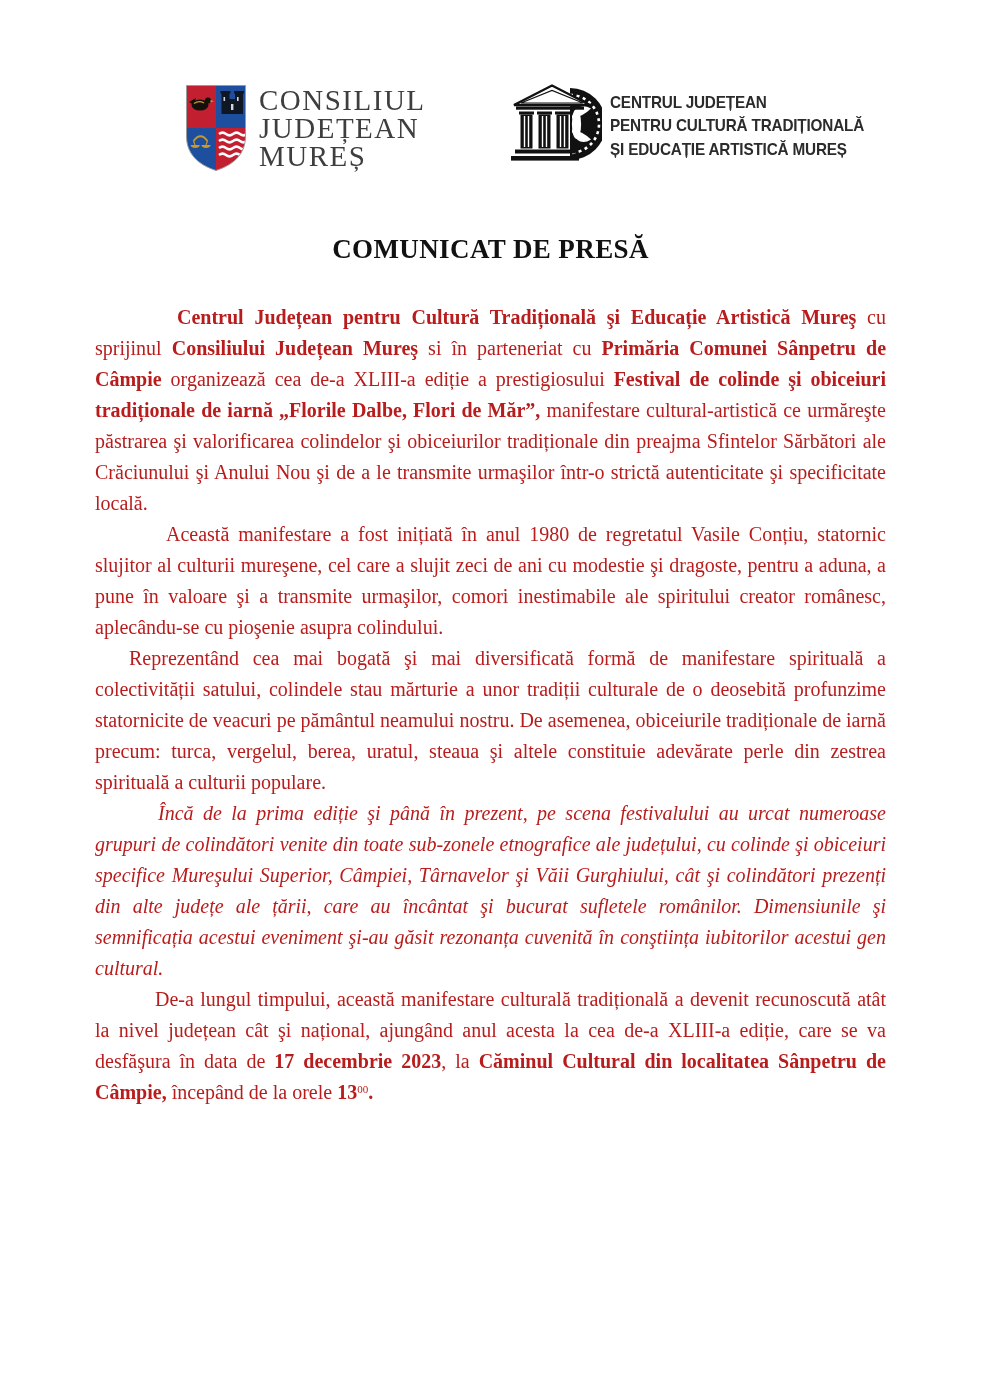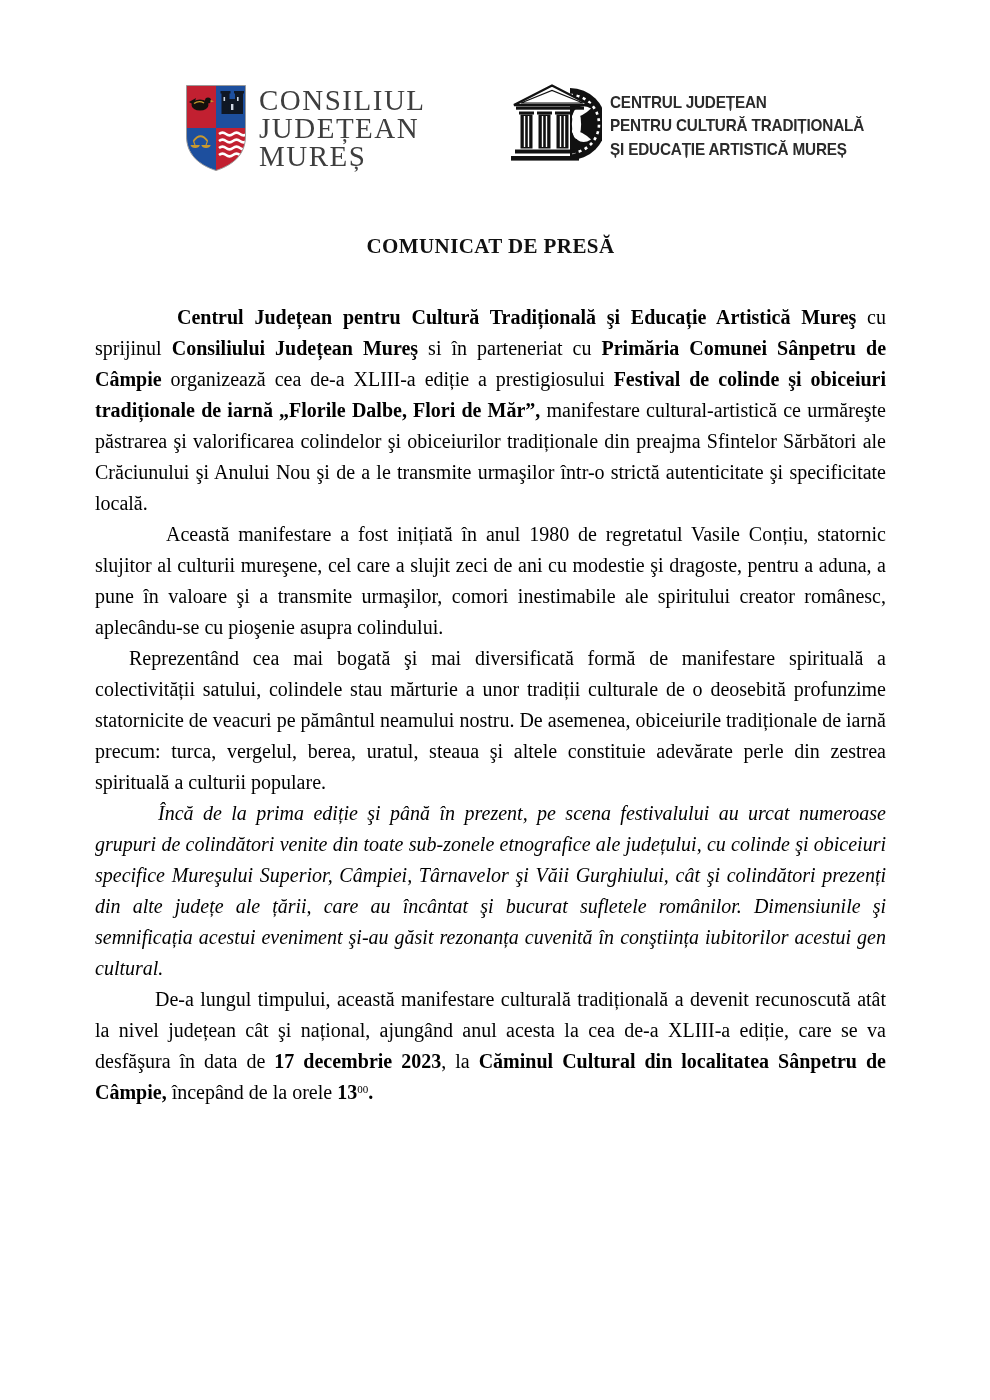--- a/index.html
+++ b/index.html
@@ -39,28 +39,28 @@
     color:#2b2b2b;
     white-space:nowrap;
     transform:scaleX(0.9);
     transform-origin:left top;
   }
   
   .title{
     position:absolute;left:95px;top:234px;width:791px;
     margin:0;text-align:center;
     font-family:"Liberation Serif", serif;
-    font-size:21px;font-weight:bold;
+    font-size:27px;font-weight:bold;
     letter-spacing:0.4px;color:#111;
   }
   
   .body{
     position:absolute;left:95px;top:302px;width:791px;
     font-size:20px;line-height:31px;
-    color:#000000;
+    color:#b91c1c;
     text-align:justify;
   }
   .body p{margin:0;}
   .body p:nth-of-type(1){text-indent:82px;}
   .body p:nth-of-type(2){text-indent:71px;}
   .body p:nth-of-type(3){text-indent:34px;}
   .body p:nth-of-type(4){text-indent:63px;font-style:italic;}
   .body p:nth-of-type(5){text-indent:60px;}
   .b{font-weight:bold;}
   .sup{

